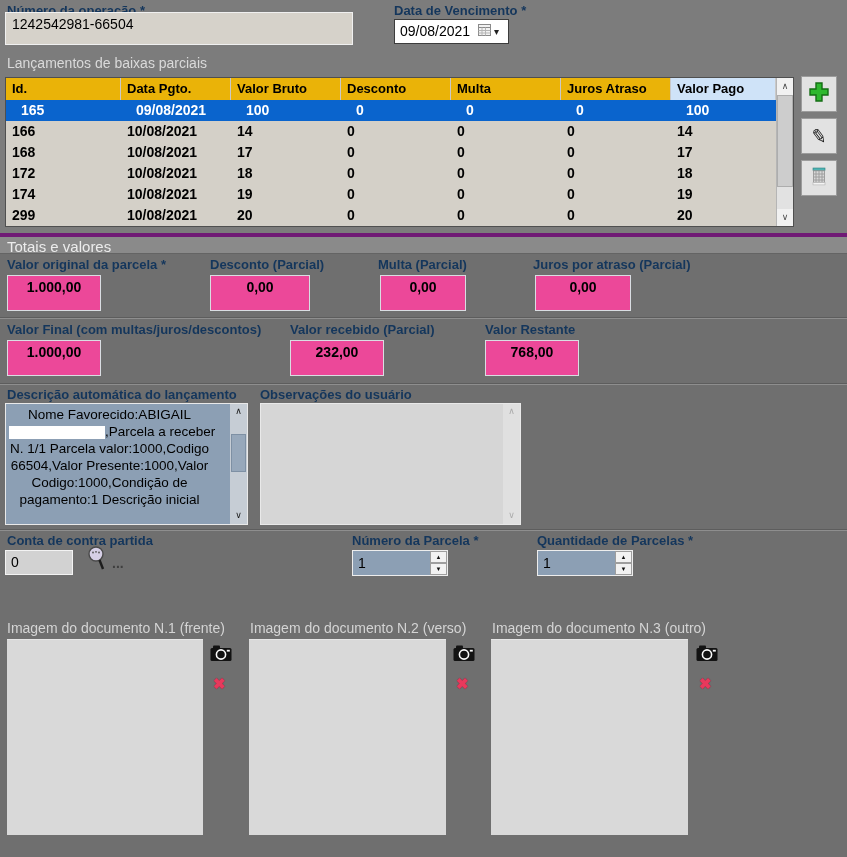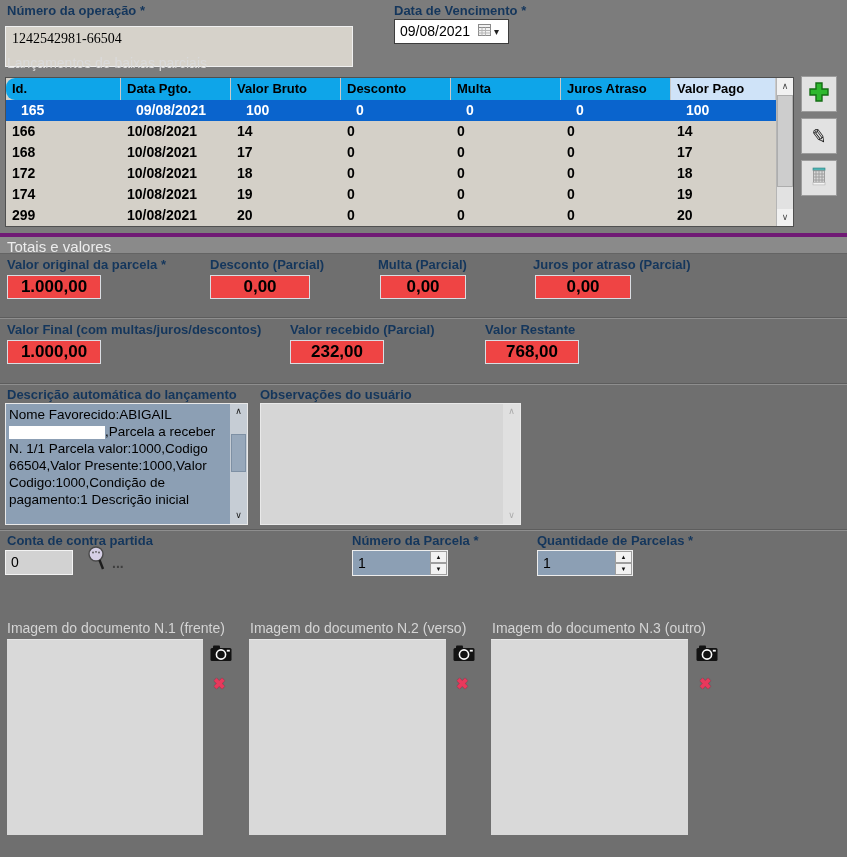--- a/index.html
+++ b/index.html
@@ -21,21 +21,21 @@
                 line-height:23px; padding-left:5px; display:flex; align-items:center; }
   .date-field .val { flex:0 0 auto; }
   .cal-ico { margin-left:8px; display:inline-block; }
   .dd-arrow { font-size:10px; color:#222; margin-left:3px; }
 
   
   .grid { position:absolute; left:5px; top:77px; width:789px; height:150px; background:#d4d0c8;
           border:1px solid #4f4f4f; display:flex; flex-direction:column; }
   .grid-inner { display:flex; flex:1; }
   .grid-cols { flex:1; display:flex; flex-direction:column; overflow:hidden; }
-  .g-head { display:flex; background:#0ea5e9; height:22px; flex:0 0 22px;border-radius:9px; }
+  .g-head { display:flex; background:#eab308; height:22px; flex:0 0 22px; }
   .g-head .hc { font-size:13px; font-weight:bold; color:#000; line-height:21px; padding-left:6px;
                 border-right:1px solid #c9c9c9; overflow:hidden; white-space:nowrap; }
   .g-head .hc.hl { background:#cfe3f8; }
   .g-row { display:flex; height:21px; flex:0 0 21px; }
   .g-row .c { font-size:14px; font-weight:bold; color:#000; line-height:21px; padding-left:6px;
               overflow:hidden; white-space:nowrap; }
   .g-row.selected { background:#0a64cd;padding-left:9px; }
   .g-row.selected .c { color:#fff; }
   .c0{width:115px;} .c1{width:110px;} .c2{width:110px;} .c3{width:110px;}
   .c4{width:110px;} .c5{width:110px;} .c6{width:107px; flex:1;}
@@ -47,26 +47,26 @@
                      text-align:center; line-height:16px; }
   .vscroll .sb-track { flex:1; position:relative; }
   .vscroll .sb-thumb { position:absolute; left:0; width:100%; background:#cdcdcd; border:1px solid #adadad; }
 
   
   .tool-btn { position:absolute; left:801px; width:36px; height:36px; background:#e2e2e2;
               border:1px solid #9c9c9c; display:flex; align-items:center; justify-content:center; }
   .pencil-glyph { font-size:19px; color:#111; transform:rotate(8deg); }
 
   
-  .val-box { position:absolute; height:24px; background:#ef4444; border:1px solid #d9dde2;
-             font-size:17px; font-weight:bold; color:#000; text-align:center; line-height:22px; }
+  .val-box { position:absolute; height:36px; background:#ec4899; border:1px solid #d9dde2;
+             font-size:14px; font-weight:bold; color:#000; text-align:center; line-height:22px; }
 
   
   .txtarea { position:absolute; border:1px solid #e9e9e9; display:flex; }
-  .txt-body { flex:1; overflow:hidden; padding:2px 20px 0 3px; }
+  .txt-body { flex:1; overflow:hidden; padding:2px 20px 0 3px;text-align:center; }
   .desc-area { background:#8c9fb4; }
   .obs-area  { background:#d6d6d6; }
   .dline { font-size:13.5px; color:#000; line-height:17px; white-space:nowrap; }
   .redact { display:inline-block; width:96px; height:13px; background:#fff; vertical-align:middle; }
   .ta-scroll { width:17px; flex:0 0 17px; display:flex; flex-direction:column; }
   .desc-scroll { background:#c6cdd5; }
   .obs-scroll { background:#e0e0e0; }
   .ta-scroll .sb-btn { height:16px; flex:0 0 16px; font-size:9px; text-align:center; line-height:15px; }
   .desc-scroll .sb-btn { color:#1a1a1a; background:#c6cdd5; }
   .obs-scroll .sb-btn { color:#ababab; background:#e0e0e0; }
@@ -92,21 +92,21 @@
   .x-btn { position:absolute; top:676px; font-size:15px; font-weight:bold; color:#e8395c;
            text-shadow:0 0 1px #8c1430; line-height:15px; }
 </style>
 </head>
 <body>
 
 <div class="screen">
   <div class="top-zone"></div>
 
   <div class="abs lbl" style="left:7px; top:3px;">Número da operação *</div>
-  <div class="abs field-gray" style="left:5px; top:26px; width:348px; height:41px;font-family:Liberation Serif, serif;">1242542981-66504</div>
+  <div class="abs field-gray" style="left:5px; top:12px; width:348px; height:33px;">1242542981-66504</div>
 
   <div class="abs lbl" style="left:394px; top:3px;">Data de Vencimento *</div>
   <div class="abs date-field" style="left:394px; top:19px; width:115px; height:25px;">
     <span class="val">09/08/2021</span>
     <span class="cal-ico">
       <svg width="13" height="12" viewBox="0 0 13 12">
           <rect x="0.5" y="0.5" width="12" height="11" fill="#f2f2f2" stroke="#8a8a8a"></rect>
           <line x1="0.5" y1="3.5" x2="12.5" y2="3.5" stroke="#8a8a8a"></line>
           <line x1="4" y1="3.5" x2="4" y2="11.5" stroke="#b5b5b5"></line>
           <line x1="7.5" y1="3.5" x2="7.5" y2="11.5" stroke="#b5b5b5"></line>

